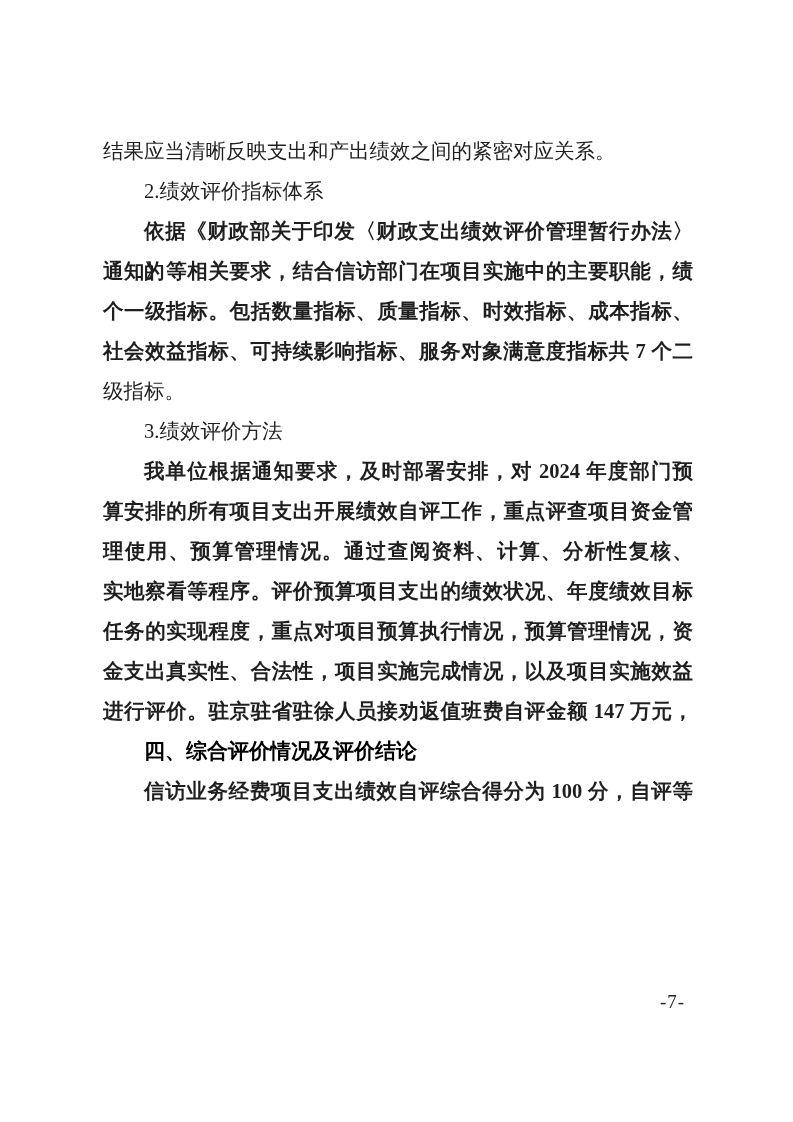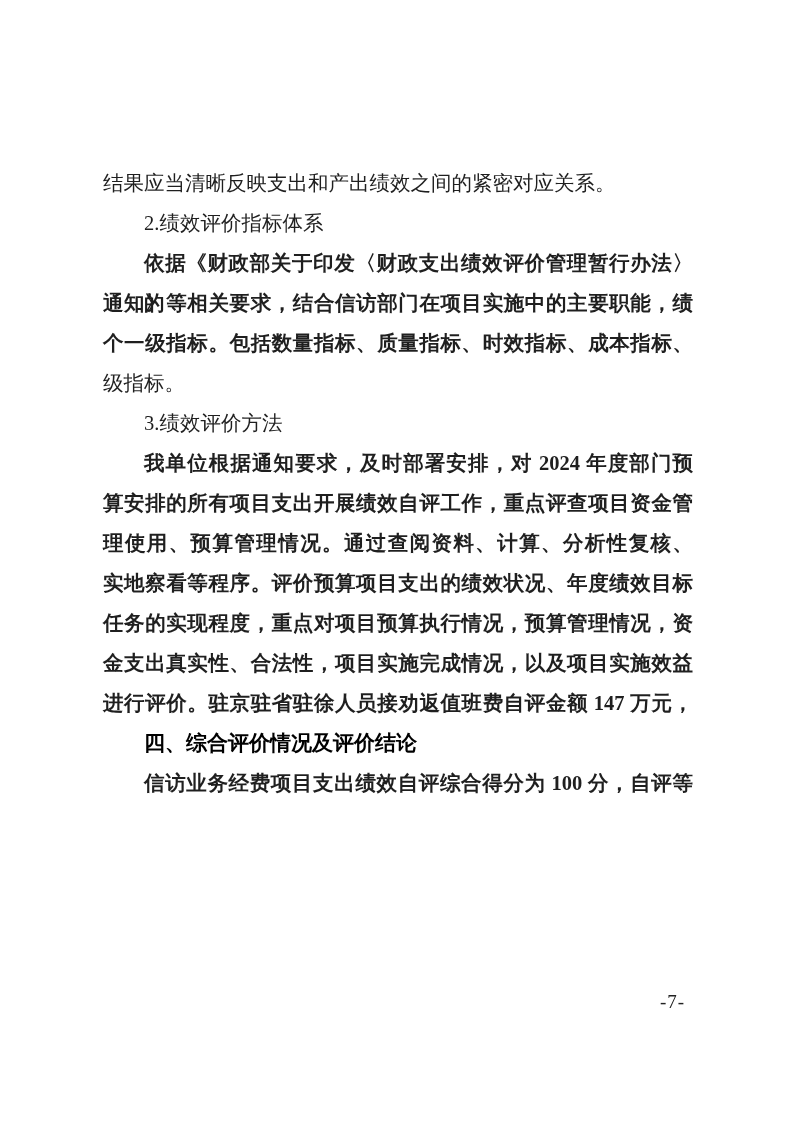--- a/index.html
+++ b/index.html
@@ -10,21 +10,21 @@
   .page {
     position: relative;
     width: 793px;
     height: 1122px;
     background: #ffffff;
     overflow: hidden;
   }
   .content {
     position: absolute;
     left: 103px;
-    top: 163px;
+    top: 131px;
     width: 590px;
   }
   .line {
     height: 40px;
     line-height: 40px;
     font-size: 20.5px;
     color: #1f1f1f;
     font-family: "Liberation Serif", "DejaVu Serif", serif;
     white-space: nowrap;
     text-align: left;
@@ -60,20 +60,21 @@
 </head>
 <body>
 
 <div class="page">
   <div class="content">
     <div class="line">结果应当清晰反映支出和产出绩效之间的紧密对应关系。</div>
     <div class="line ind">2.绩效评价指标体系</div>
     <div class="line ind just">依据《财政部关于印发〈财政支出绩效评价管理暂行办法〉的</div>
     <div class="line just">通知》等相关要求，结合信访部门在项目实施中的主要职能，绩</div>
     <div class="line just">个一级指标。包括数量指标、质量指标、时效指标、成本指标、</div>
+    <div class="line just">社会效益指标、可持续影响指标、服务对象满意度指标共 7 个二</div>
     <div class="line">级指标。</div>
     <div class="line ind">3.绩效评价方法</div>
     <div class="line ind just">我单位根据通知要求，及时部署安排，对 2024 年度部门预</div>
     <div class="line just">算安排的所有项目支出开展绩效自评工作，重点评查项目资金管</div>
     <div class="line just">理使用、预算管理情况。通过查阅资料、计算、分析性复核、</div>
     <div class="line just">实地察看等程序。评价预算项目支出的绩效状况、年度绩效目标</div>
     <div class="line just">任务的实现程度，重点对项目预算执行情况，预算管理情况，资</div>
     <div class="line just">金支出真实性、合法性，项目实施完成情况，以及项目实施效益</div>
     <div class="line just">进行评价。驻京驻省驻徐人员接劝返值班费自评金额 147 万元，</div>
     <div class="line ind head">四、综合评价情况及评价结论</div>

